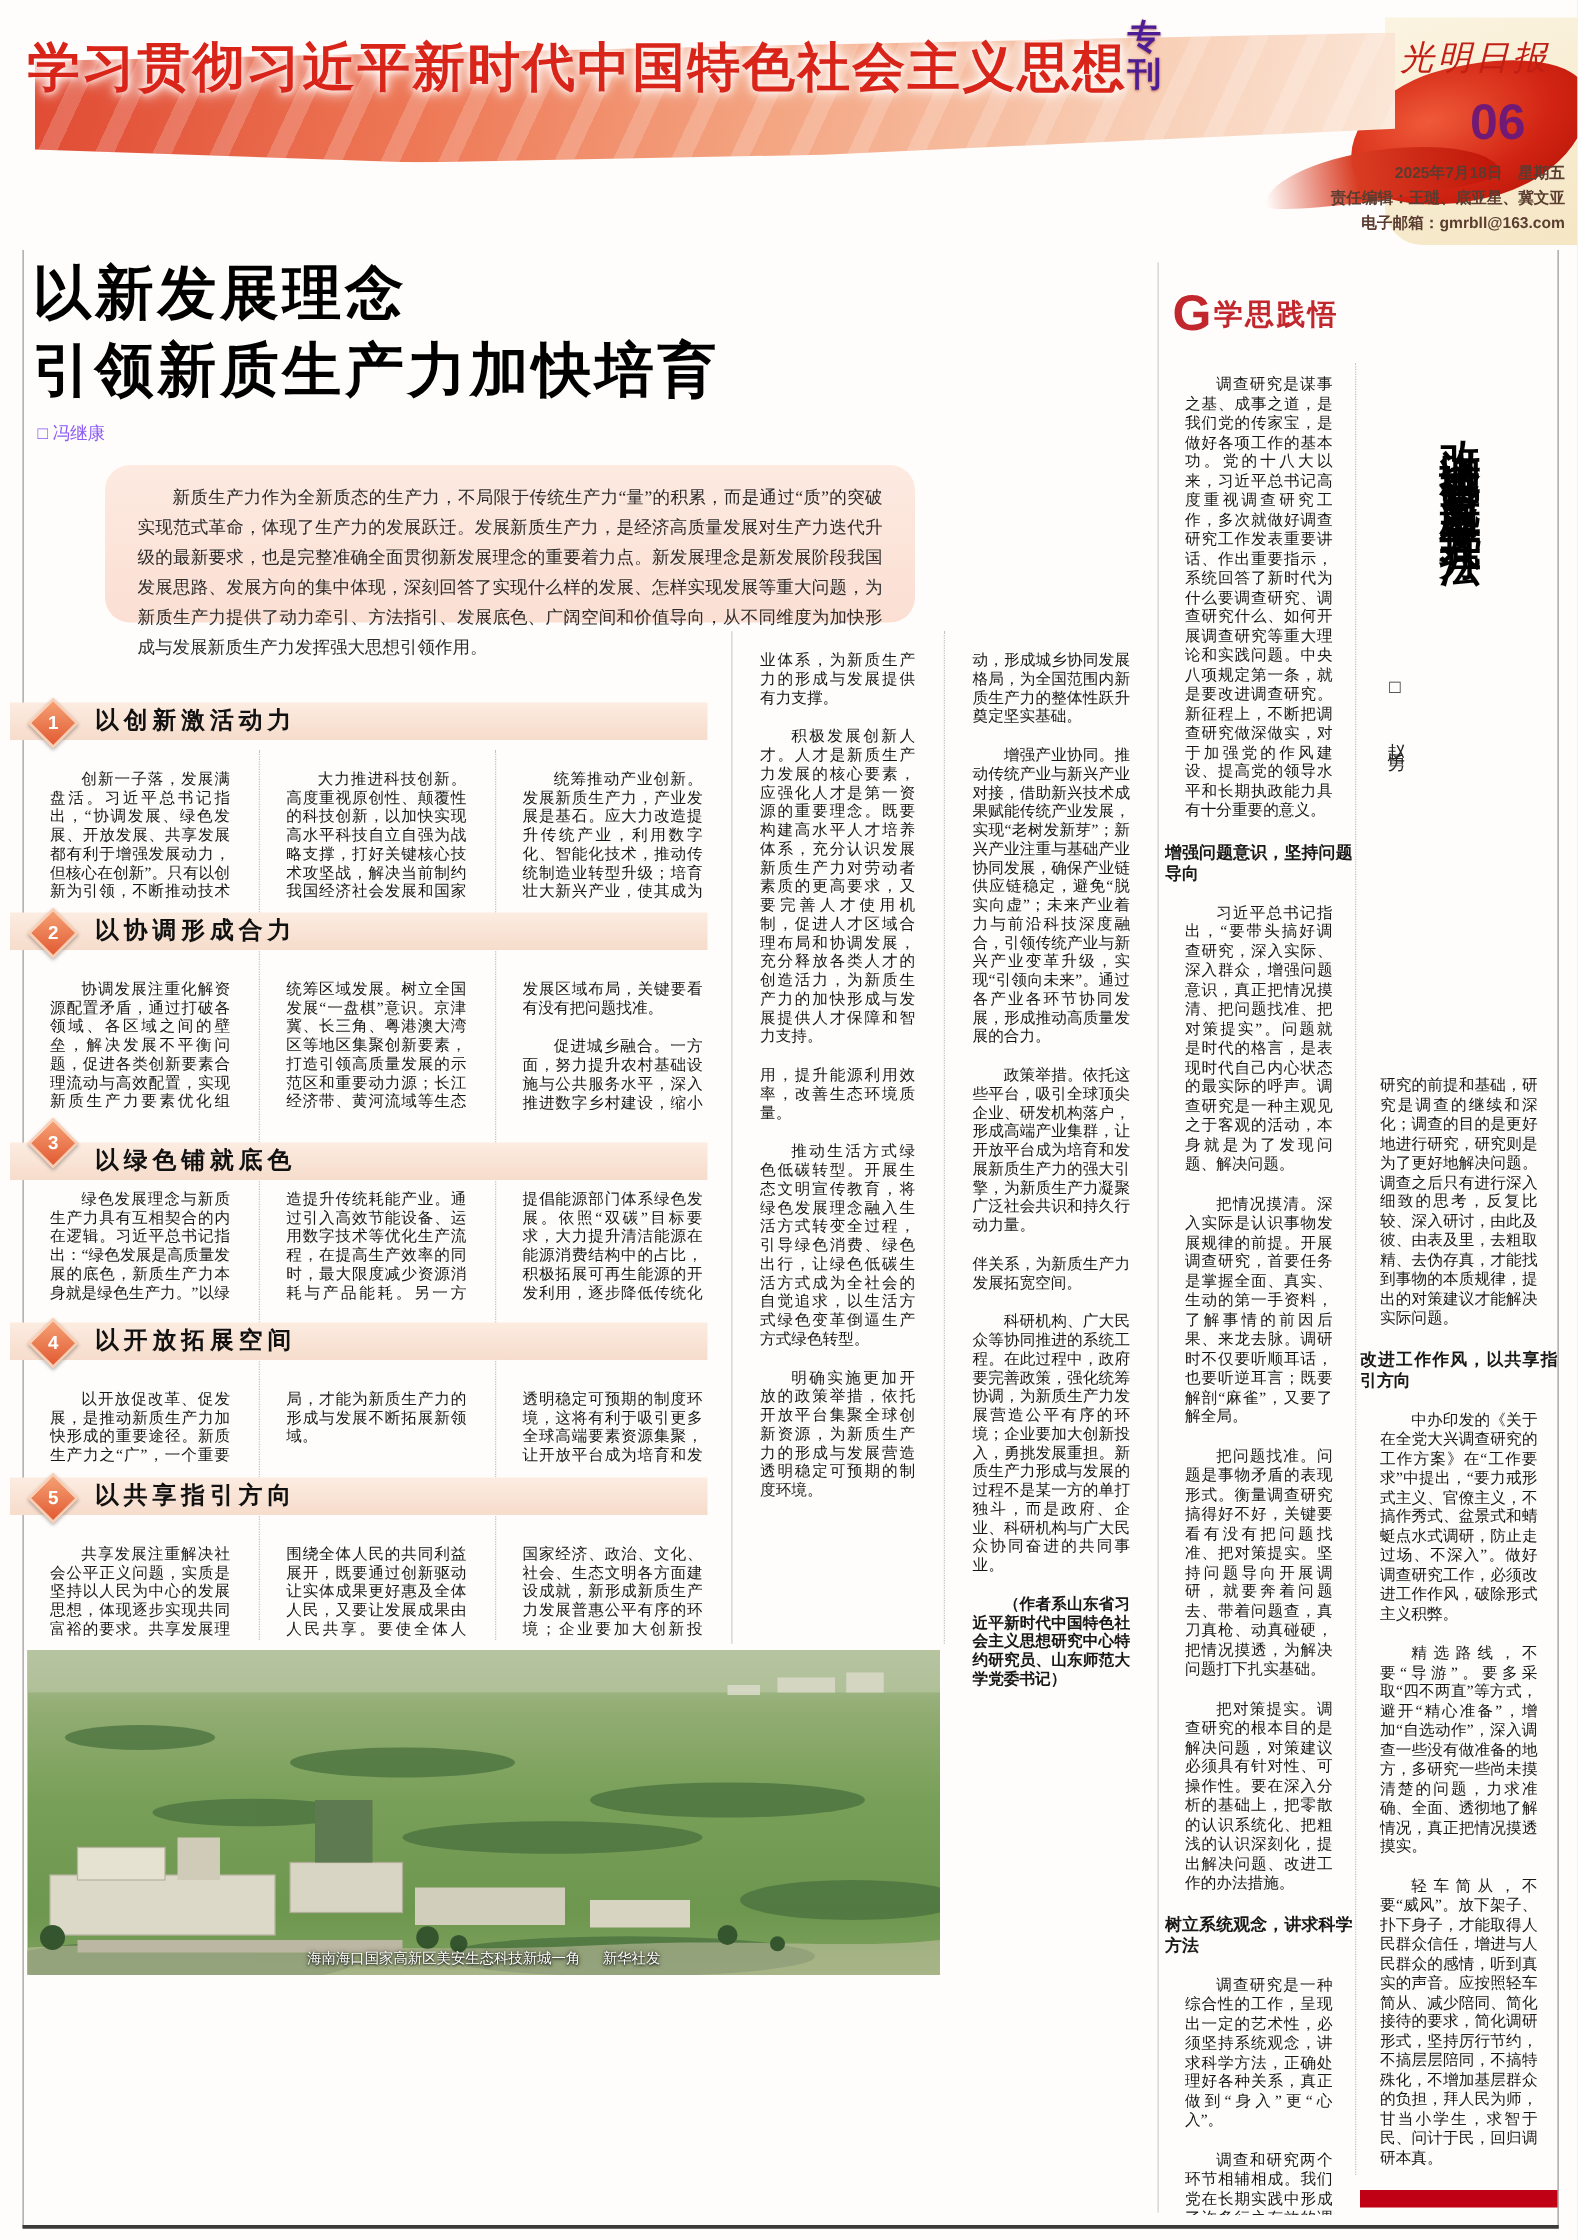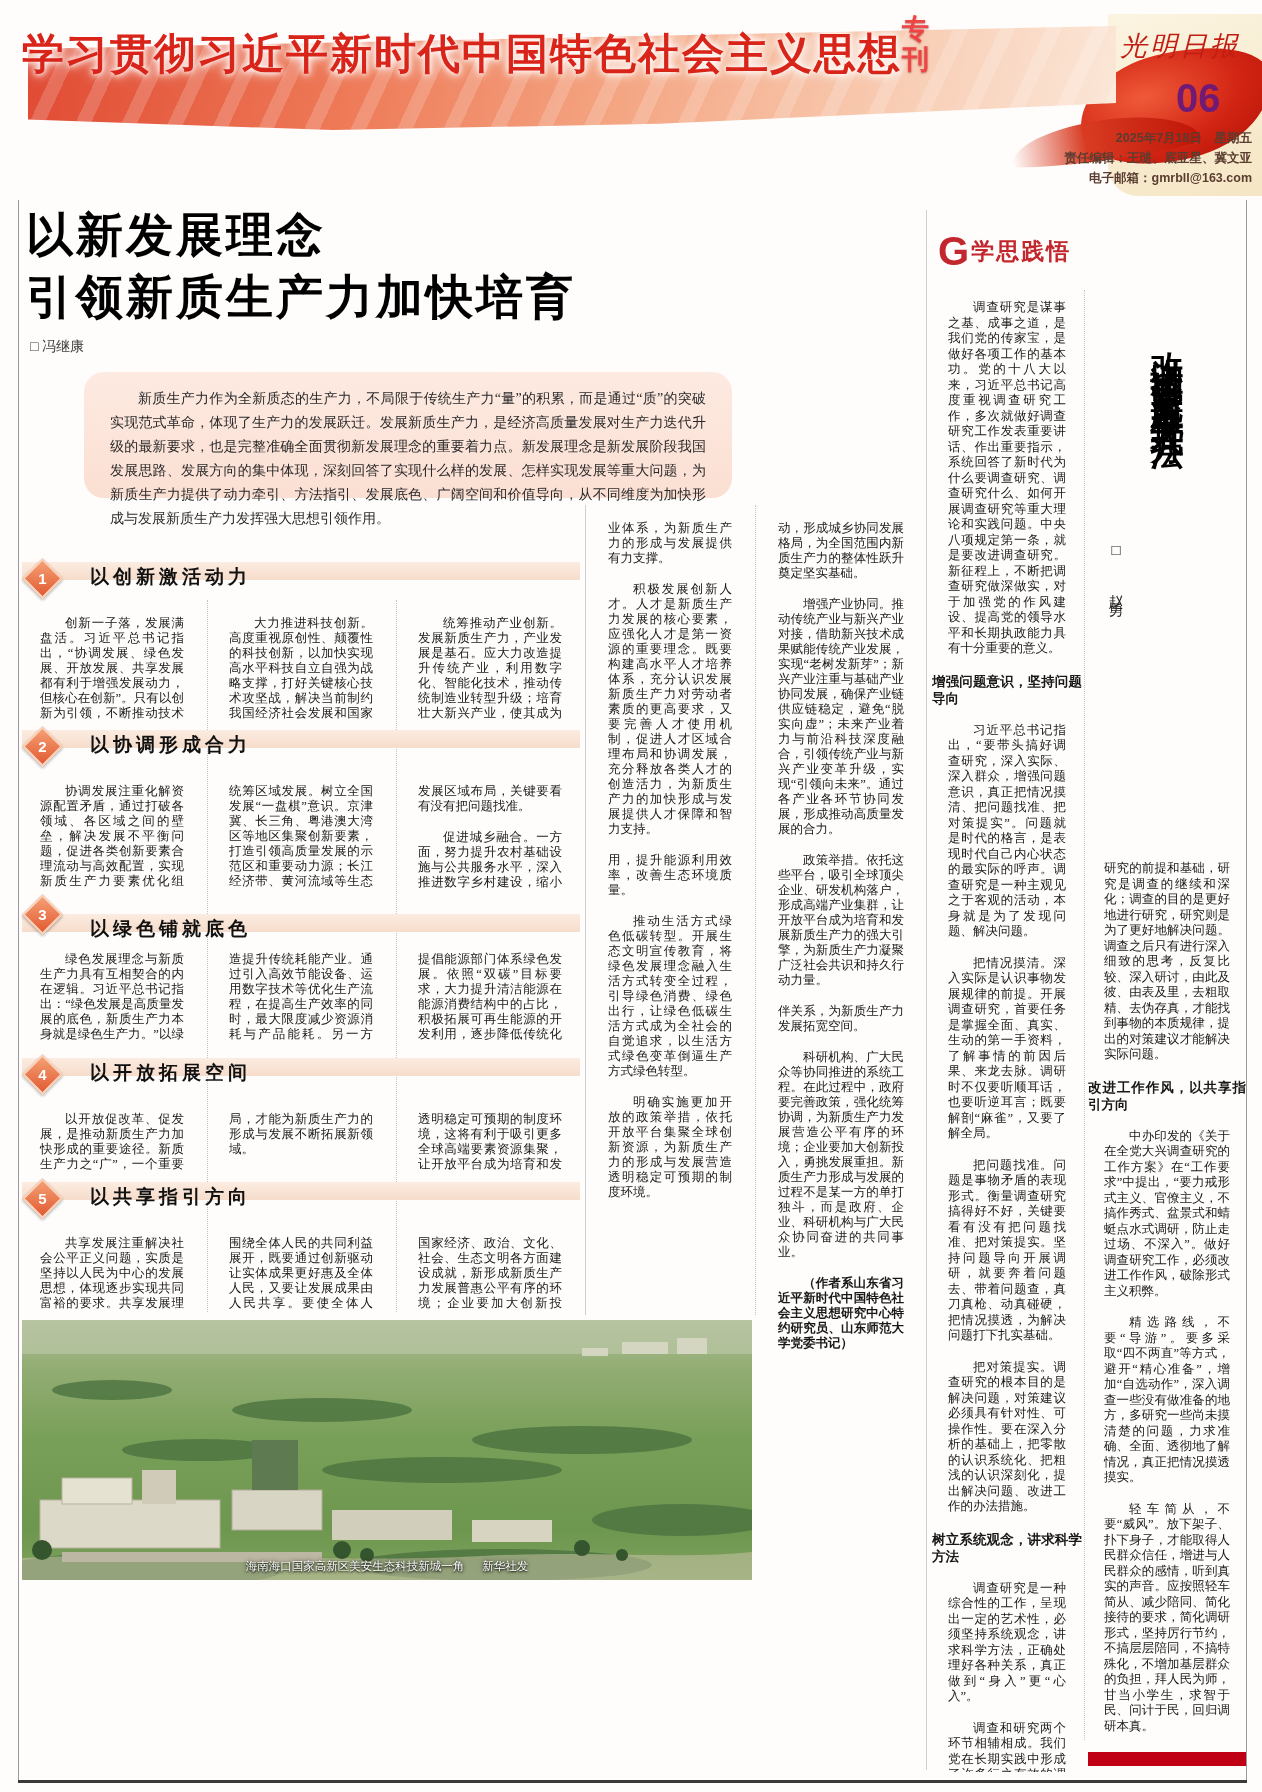--- a/index.html
+++ b/index.html
@@ -12,46 +12,46 @@
   
   .banner{position:absolute;left:28px;top:26px;width:1088px;height:104px;
     background:linear-gradient(100deg,#e04a33 0%,#ee7a58 30%,#f4a683 55%,#f8cdb4 80%,#fbe7d8 100%);
     clip-path:polygon(0 22%,100% 0,100% 74%,58% 94%,28% 100%,0 90%);}
   .banner::after{content:"";position:absolute;inset:0;
     background:repeating-linear-gradient(115deg,rgba(255,255,255,.18) 0 14px,rgba(255,255,255,0) 14px 42px);}
   .banner-title{position:absolute;left:22px;top:26px;font-family:"Liberation Sans","DejaVu Sans",sans-serif;
     font-weight:900;font-size:42px;letter-spacing:2px;color:#d9241a;white-space:nowrap;z-index:2;
     text-shadow:0 0 5px #fff,0 0 9px #fff,0 0 14px rgba(255,255,255,.9);}
   .zhuankan{position:absolute;left:902px;top:14px;width:30px;font-family:"Liberation Sans",sans-serif;
-    font-weight:bold;font-size:27px;line-height:30px;color:#ef4444;word-break:break-all;z-index:2;
+    font-weight:bold;font-size:27px;line-height:30px;color:#4c1d95;word-break:break-all;z-index:2;
     text-shadow:0 1px 2px rgba(140,20,10,.6);}
   .mast-cream{position:absolute;left:1108px;top:14px;width:154px;height:182px;
     background:linear-gradient(160deg,#fbf4e1,#f5e6c4);border-radius:0 0 0 30px;}
   .mast-swoosh{position:absolute;left:1078px;top:52px;width:196px;height:108px;
     background:radial-gradient(ellipse at 35% 35%,#ef5a39,#d22413 55%,#b01206);
     border-radius:46% 54% 48% 52%/55% 40% 60% 45%;transform:rotate(-14deg);}
   .mast-swoosh2{position:absolute;left:1010px;top:120px;width:190px;height:40px;
     background:linear-gradient(90deg,rgba(210,40,20,.0),#d83b22 40%,#c01508);
     border-radius:50%/80% 80% 20% 20%;transform:rotate(-8deg);}
   .paper-name{position:absolute;left:1120px;top:28px;font-style:italic;font-weight:normal;
     font-size:27px;letter-spacing:3px;color:#c21f14;z-index:3;white-space:nowrap;}
   .page-num{position:absolute;left:1176px;top:76px;font-family:"Liberation Sans",sans-serif;
     font-weight:bold;font-size:40px;color:#701a75;z-index:3;}
   .dateblock{position:absolute;left:880px;top:128px;width:372px;text-align:right;z-index:4;
     font-family:"Liberation Sans",sans-serif;font-weight:bold;font-size:12.5px;line-height:20px;color:#5a3c30;}
   
   .headline{position:absolute;left:26px;top:204px;font-weight:900;letter-spacing:3px;
     font-size:47px;line-height:62px;color:#000;}
-  .byline{position:absolute;left:30px;top:338px;font-size:14px;color:#404040;}
+  .byline{position:absolute;left:30px;top:338px;font-size:14px;color:#8b5cf6;}
   .introbox{position:absolute;left:84px;top:372px;width:648px;height:126px;border-radius:20px;
     background:linear-gradient(180deg,#fdeae1,#fbdfd3);box-sizing:border-box;padding:15px 26px;
     font-size:14px;line-height:24px;text-align:justify;color:#2a2a2a;}
   .introbox p{margin:0;text-indent:2em;}
   
-  .band{position:absolute;left:22px;width:558px;height:18px;z-index:5;
+  .band{position:absolute;left:8px;width:558px;height:30px;z-index:5;
     background:linear-gradient(180deg,#fcece1,#f6dccb);}
   .band .bh{position:absolute;left:68px;top:0;line-height:30px;font-family:"Liberation Sans",sans-serif;
     font-weight:bold;font-size:19px;letter-spacing:4px;color:#111;}
   .diamond{position:absolute;left:28px;top:1px;width:25px;height:25px;transform:rotate(45deg);
     background:linear-gradient(135deg,#f5a175,#e25a32);border:2px solid #f8cfb6;
     box-shadow:1px 1px 3px rgba(0,0,0,.3);z-index:6;}
   .diamond span{position:absolute;inset:0;display:flex;align-items:center;justify-content:center;
     transform:rotate(-45deg);color:#fff;font-family:"Liberation Sans",sans-serif;font-weight:bold;font-size:15px;}
   
   .tcol{position:absolute;font-size:12.5px;line-height:15px;text-align:justify;overflow:hidden;color:#181818;}

